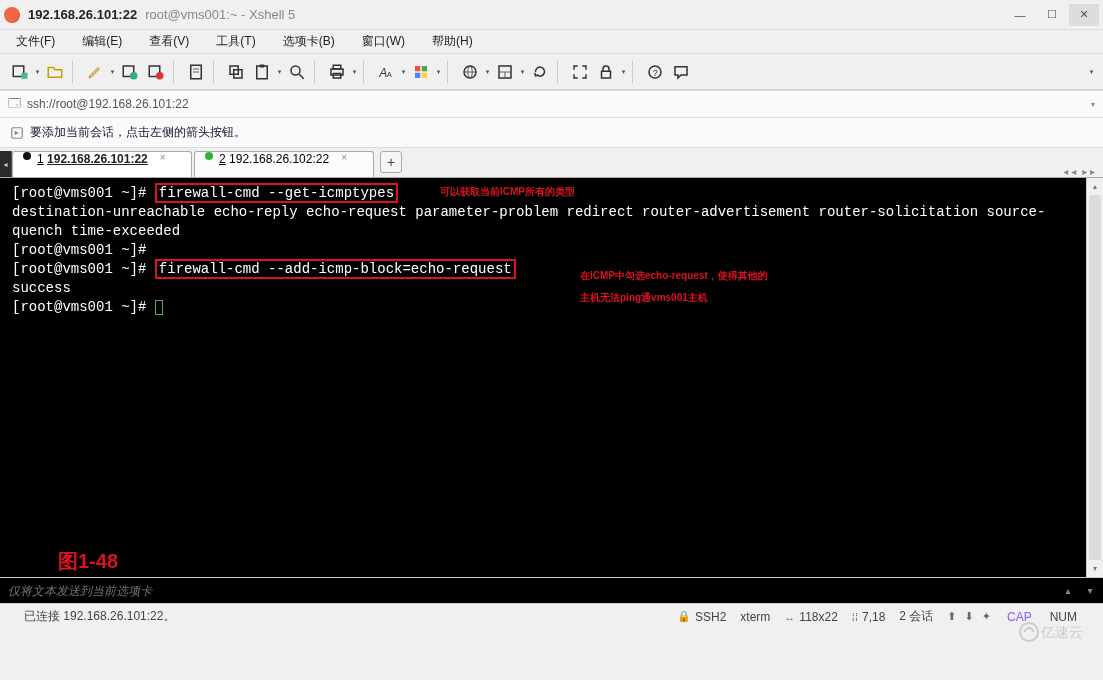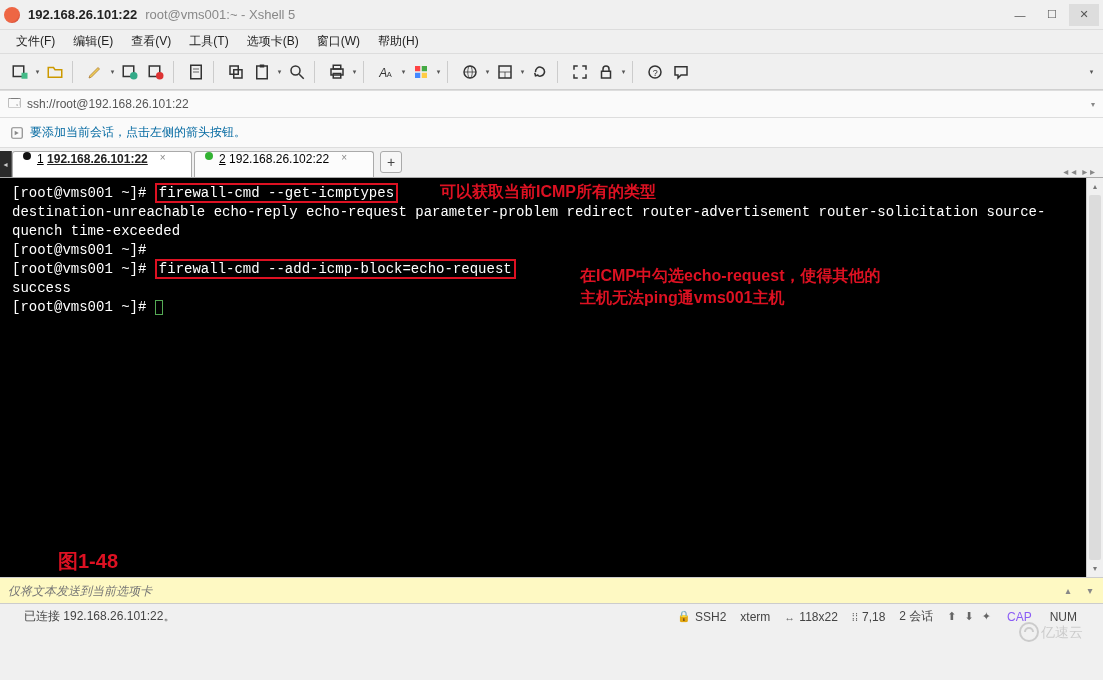--- a/index.html
+++ b/index.html
@@ -4,52 +4,52 @@
 <style>
   * { margin: 0; padding: 0; box-sizing: border-box; }
   body { font-family: "Microsoft YaHei", Arial, sans-serif; font-size: 12px; background: #f0f0f0; width: 1103px; height: 680px; overflow: hidden; position: relative; }
   .titlebar { height: 30px; background: #f0f0f0; display: flex; align-items: center; padding: 0 4px; border-bottom: 1px solid #ddd; }
   .titlebar .app-icon { width: 16px; height: 16px; background: radial-gradient(circle at 40% 40%, #e64 0 60%, #a22 100%); border-radius: 50%; margin-right: 8px; }
   .titlebar .title-main { font-weight: bold; font-size: 13px; color: #222; margin-right: 8px; }
   .titlebar .title-sub { color: #888; font-size: 13px; }
   .winbtns { margin-left: auto; display: flex; }
   .winbtn { width: 30px; height: 22px; display: flex; align-items: center; justify-content: center; font-size: 11px; color: #555; margin-left: 2px; background: #f0f0f0; }
   .winbtn.close { background: #ddd; }
-  .menubar { height: 24px; display: flex; align-items: center; gap: 6px; padding: 0 10px; font-size: 12px; color: #222; border-bottom: 1px solid #ddd; }
+  .menubar { height: 24px; display: flex; align-items: center; gap: 15px; padding: 0 10px; font-size: 12px; color: #222; border-bottom: 1px solid #ddd; }
   .menuitem { padding: 2px 6px; }
   .toolbar { height: 36px; display: flex; align-items: center; gap: 2px; padding: 0 8px; border-bottom: 1px solid #d0d0d0; position: relative; }
   .tbtn { width: 24px; height: 24px; display: flex; align-items: center; justify-content: center; color: #333; border-radius: 2px; position: relative; }
   .tbtn svg { width: 18px; height: 18px; }
   .tsep { width: 6px; height: 22px; border-left: 1px solid #ccc; margin: 0 3px; }
   .tdrp { width: 7px; height: 24px; display: flex; align-items: center; justify-content: center; font-size: 7px; color: #555; }
   .addrbar { height: 28px; display: flex; align-items: center; padding: 0 8px; border: 1px solid #ddd; border-left: none; border-right: none; background: #fafafa; font-size: 12px; color: #555; }
   .addrbar .lock { margin-right: 6px; }
-  .infobar { height: 30px; display: flex; align-items: center; padding: 0 10px; font-size: 12px; color: #0369a1; border-bottom: 1px solid #ddd; background: #fafafa; }
+  .infobar { height: 30px; display: flex; align-items: center; padding: 0 10px; font-size: 12px; color: #0f172a; border-bottom: 1px solid #ddd; background: #fafafa; }
   .infobar .arrow { width: 14px; height: 14px; margin-right: 6px; }
   .tabrow { height: 30px; display: flex; align-items: flex-end; position: relative; border-bottom: 1px solid #aaa; background: #f0f0f0; }
   .tabrow .left-handle { width: 12px; height: 26px; background: #2a2a2a; border-right: 1px solid #555; display: flex; align-items: center; justify-content: center; color: #ccc; font-size: 8px; }
   .tab { height: 26px; min-width: 180px; display: flex; align-items: flex-start; padding: 0 10px; font-size: 12px; border: 1px solid #aaa; border-bottom: none; border-radius: 3px 3px 0 0; margin-right: 2px; gap: 6px; background: #fcfcfc; position: relative; }
   .tab.active { background: #fff; z-index: 2; }
   .tab .status-dot { width: 8px; height: 8px; border-radius: 50%; }
   .tab .status-dot.black { background: #111; }
   .tab .status-dot.green { background: #32B232; }
   .tab .tab-label { text-decoration: underline; font-weight: bold; color: #222; }
   .tab .tab-close { font-size: 10px; color: #888; margin-left: 6px; }
   .tab-add { width: 22px; height: 22px; border: 1px solid #aaa; border-radius: 3px; display: flex; align-items: center; justify-content: center; margin-left: 4px; font-size: 14px; color: #444; background: #f6f6f6; align-self: center; margin-bottom: 2px; }
   .tab-nav { margin-left: auto; display: flex; gap: 6px; padding-right: 8px; align-items: center; color: #888; font-size: 10px; }
   .terminal-wrap { position: relative; height: 399px; display: flex; }
   .terminal { flex: 1; background: #000; color: #fff; font-family: "Consolas", "Courier New", monospace; font-size: 14px; line-height: 19px; padding: 6px 12px; overflow: hidden; position: relative; }
   .term-line { white-space: pre-wrap; }
   .box-red { border: 2px solid #d12; padding: 0 2px; display: inline; color: #fff; }
-  .annot { position: absolute; color: #d12; font-family: "Microsoft YaHei", sans-serif; font-size: 16px; font-weight: bold; }
+  .annot { position: absolute; color: #d12; font-family: "Microsoft YaHei", sans-serif; font-size: 10px; font-weight: bold; }
   .cursor { display: inline-block; width: 8px; height: 15px; border: 1px solid #5a5; vertical-align: middle; }
   .term-scroll { width: 17px; background: #f0f0f0; border-left: 1px solid #ccc; position: relative; }
   .term-scroll .thumb-area { position: absolute; top: 17px; bottom: 17px; left: 2px; right: 2px; background: #dcdcdc; border-radius: 2px; }
   .term-scroll .arr { position: absolute; left: 0; width: 100%; height: 17px; display: flex; align-items: center; justify-content: center; font-size: 8px; color: #777; }
-  .input-row { height: 26px; display: flex; align-items: center; border-top: 1px solid #ccc; background: #fef9c3; }
+  .input-row { height: 26px; display: flex; align-items: center; border-top: 1px solid #ccc; background: #000000; }
   .input-row input { flex: 1; border: none; outline: none; background: transparent; padding: 0 8px; font-size: 12px; font-style: italic; color: #888; }
   .input-row .arr { width: 18px; height: 18px; display: flex; align-items: center; justify-content: center; color: #888; font-size: 10px; margin-right: 4px; }
   .statusbar { height: 26px; display: flex; align-items: center; padding: 0 24px; font-size: 12px; color: #444; border-top: 1px solid #ccc; gap: 14px; }
   .statusbar .group { display: flex; align-items: center; gap: 4px; }
   .statusbar .spacer { flex: 1; }
   .statusbar .small-icon { font-size: 11px; color: #666; }
   .statusbar .capnum { background: transparent; padding: 0 2px; font-family: sans-serif; }
   .watermark { position: absolute; right: 6px; bottom: 30px; opacity: 0.35; pointer-events: none; }
 </style>
 </head>

